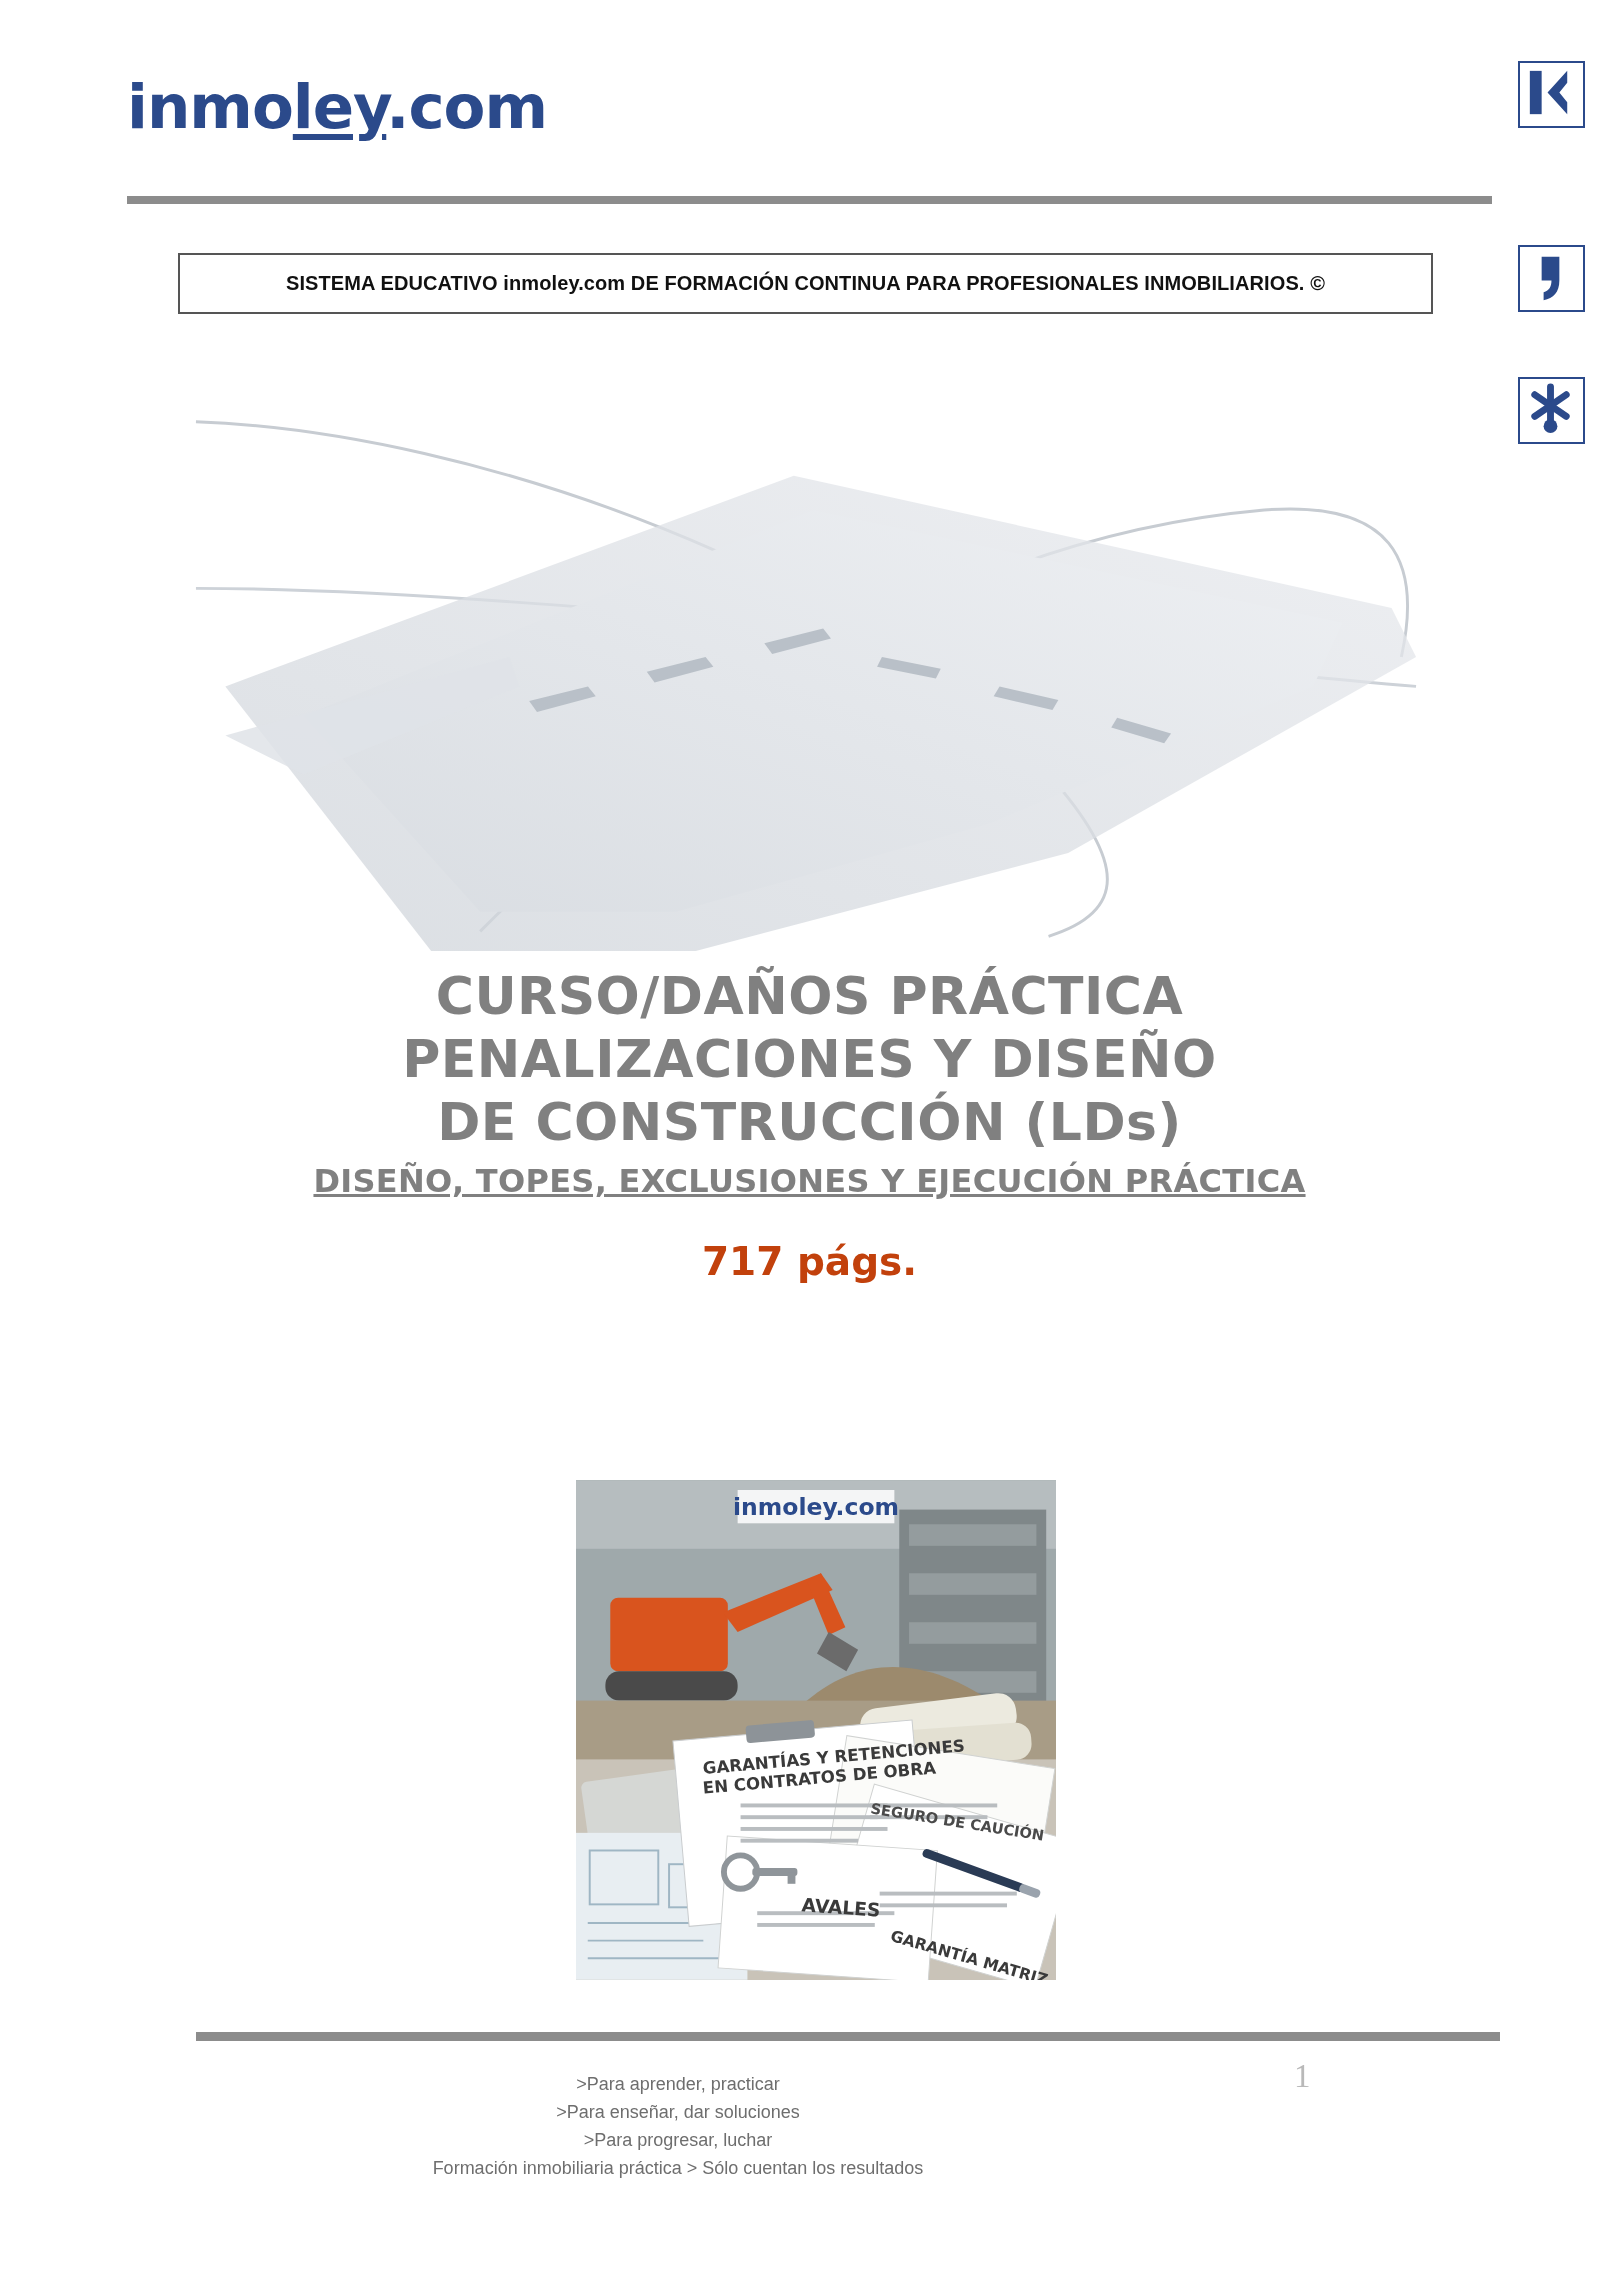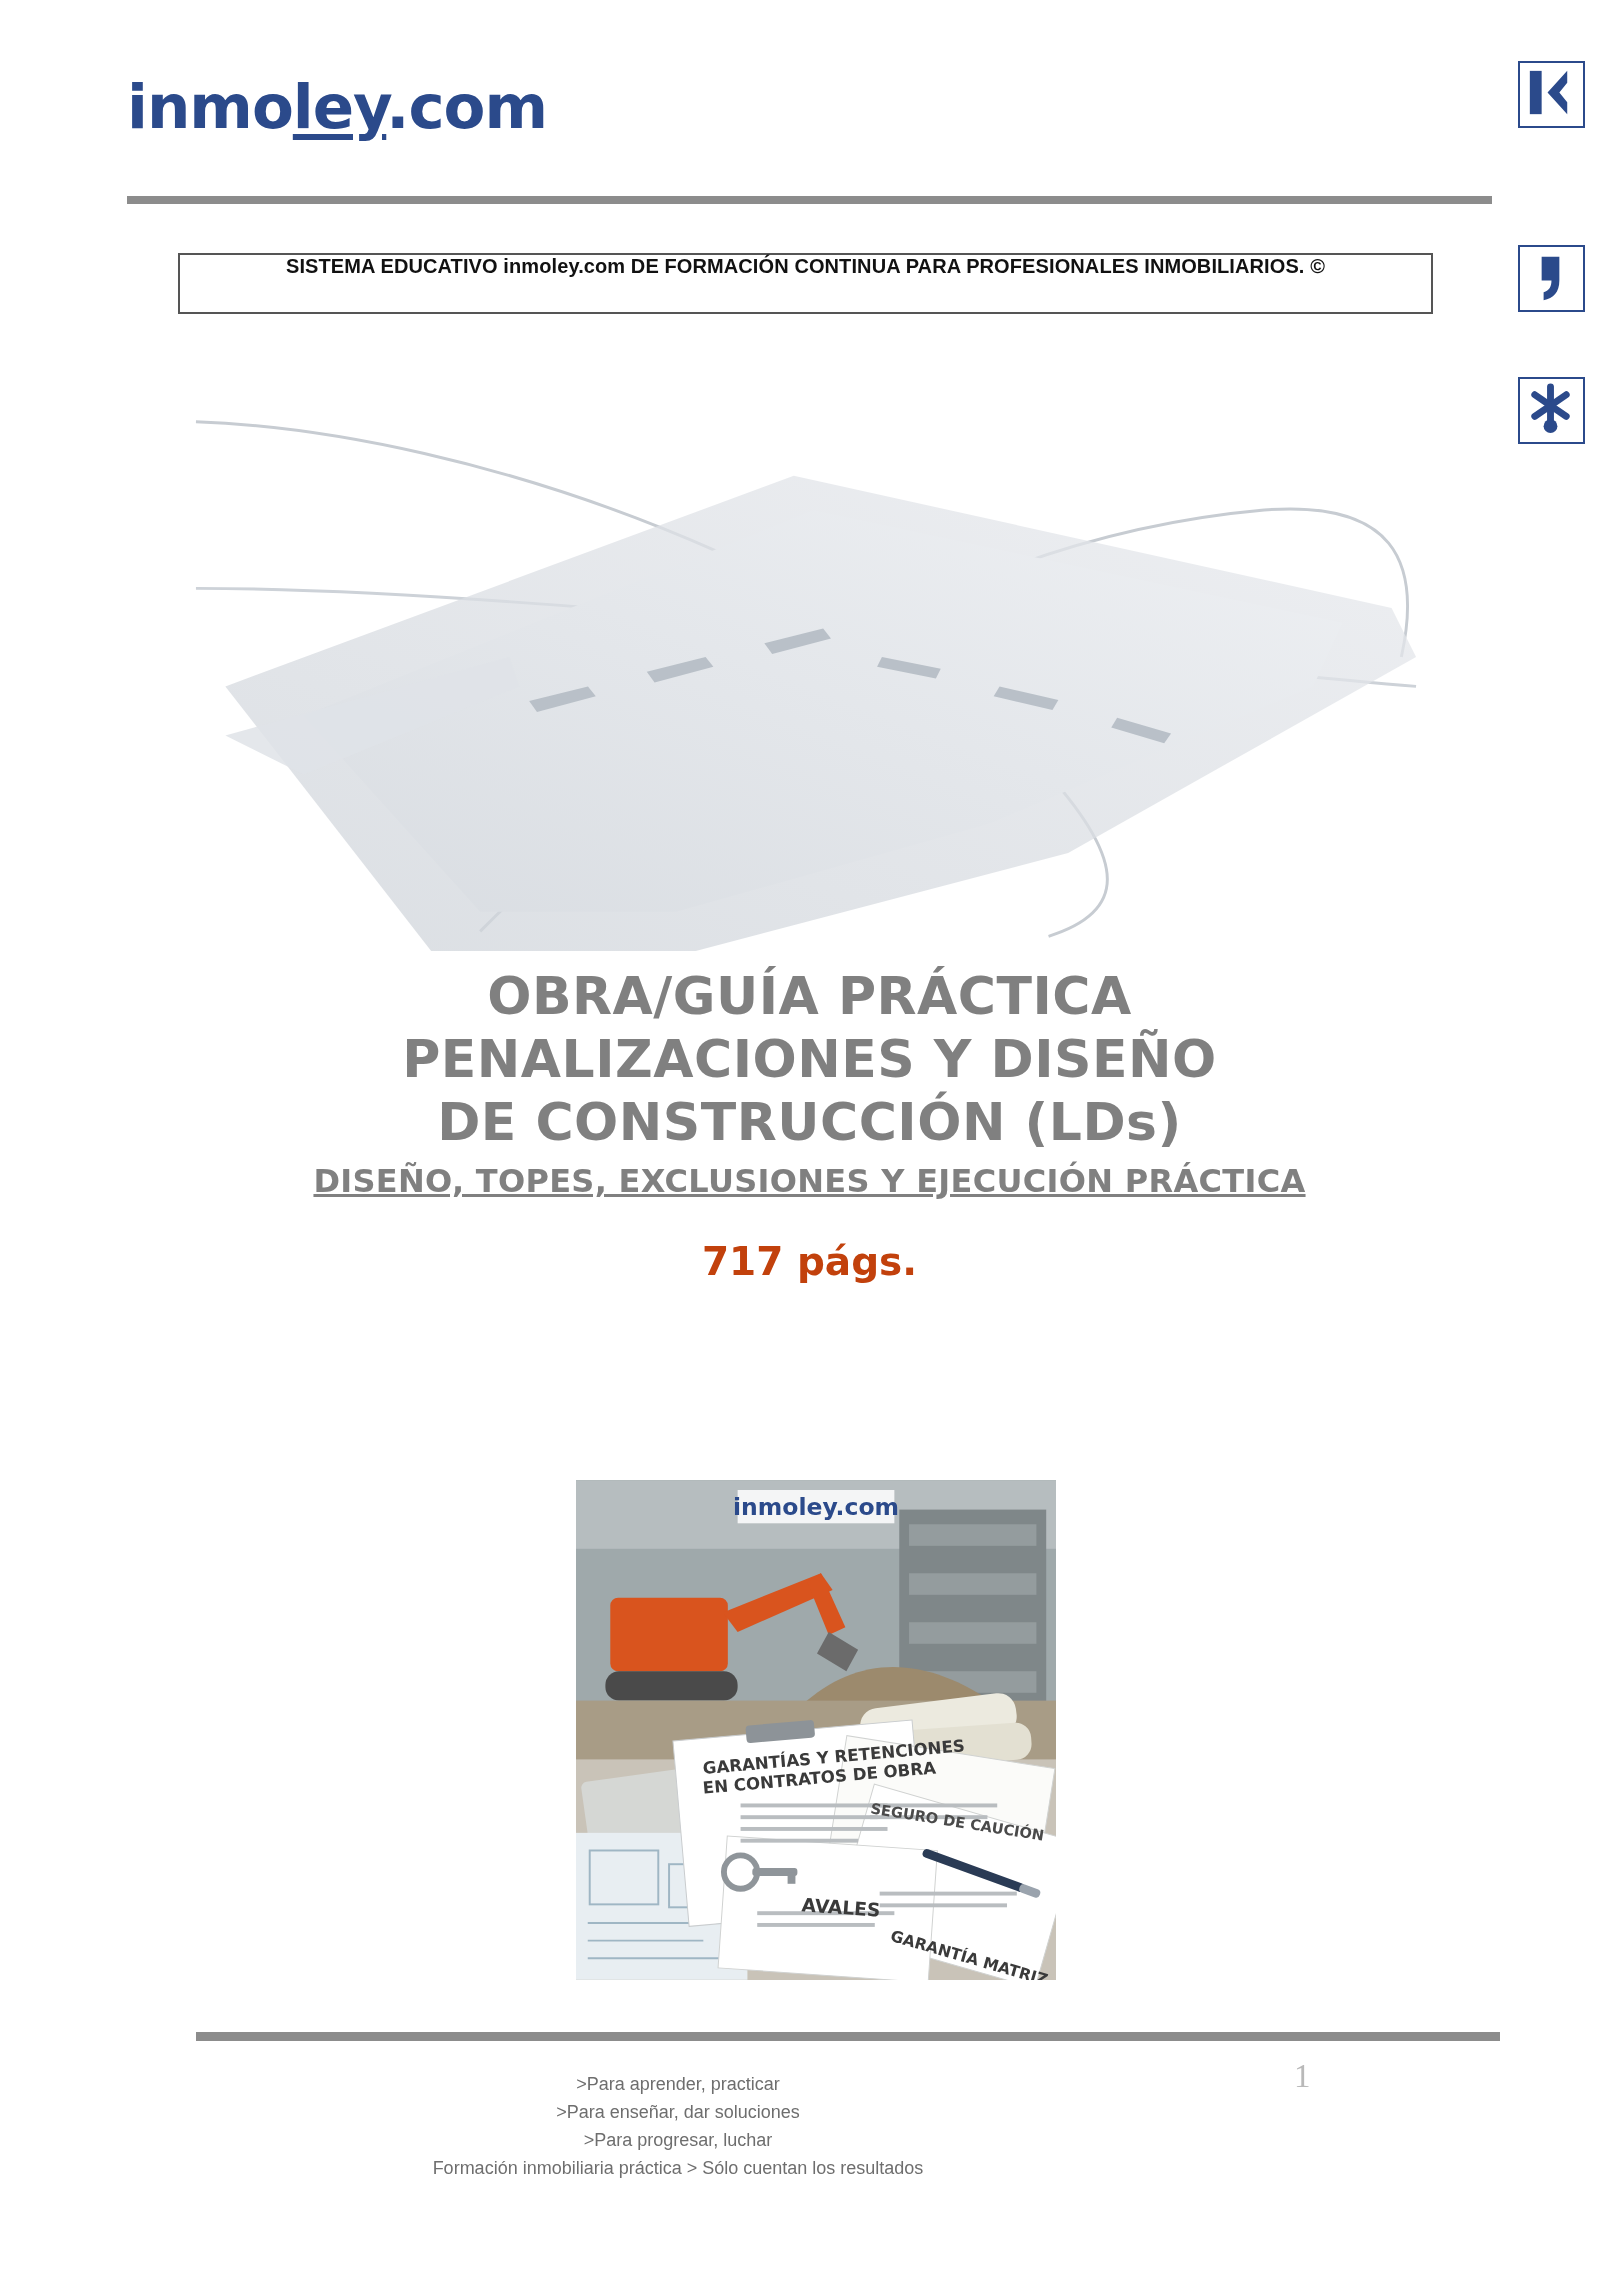--- a/index.html
+++ b/index.html
@@ -68,21 +68,21 @@
   
   .banner {
     position: absolute;
     left: 178px;
     top: 253px;
     width: 1255px;
     height: 61px;
     border: 2px solid #555;
     box-sizing: border-box;
     display: flex;
-    align-items: flex-start;
+    align-items: center;
     justify-content: center;
   }
   .banner-text {
     font-size: 20px;
     font-weight: bold;
     color: #111;
     letter-spacing: 0.1px;
     white-space: nowrap;
   }
 
@@ -237,21 +237,21 @@
         <polygon points="710,300 770,312 765,322 705,310"></polygon>
         <polygon points="830,330 890,344 884,354 824,340"></polygon>
         <polygon points="950,362 1005,378 998,388 944,372"></polygon>
       </g>
 
       <path d="M40 380 L 330 300 L 340 330 L 120 420 Z" fill="#dfe3e8" opacity="0.85"></path>
     </svg>
   </div>
 
   <div class="title-block">
-    <div class="title-main">OBRA/GUÍA PRÁCTICA</div>
+    <div class="title-main">CURSO/DAÑOS PRÁCTICA</div>
     <div class="title-main">PENALIZACIONES Y DISEÑO</div>
     <div class="title-main">DE CONSTRUCCIÓN (LDs)</div>
     <div class="subtitle">DISEÑO, TOPES, EXCLUSIONES Y EJECUCIÓN PRÁCTICA</div>
     <div class="pages">717 págs.</div>
   </div>
 
   <div class="photo">
     <svg width="480" height="500" viewBox="0 0 490 510">
 
       <rect x="0" y="0" width="490" height="230" fill="#9fa9ab"></rect>

